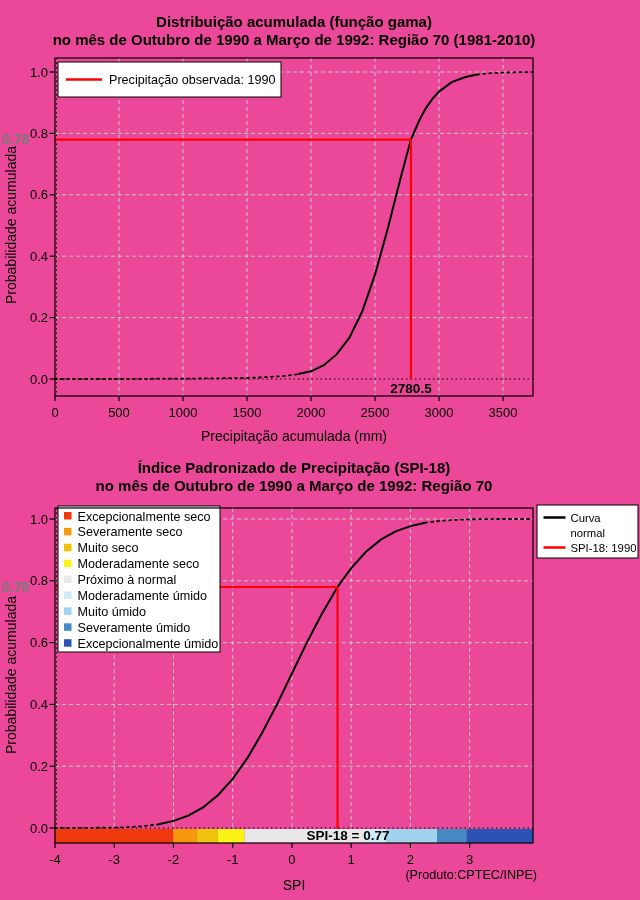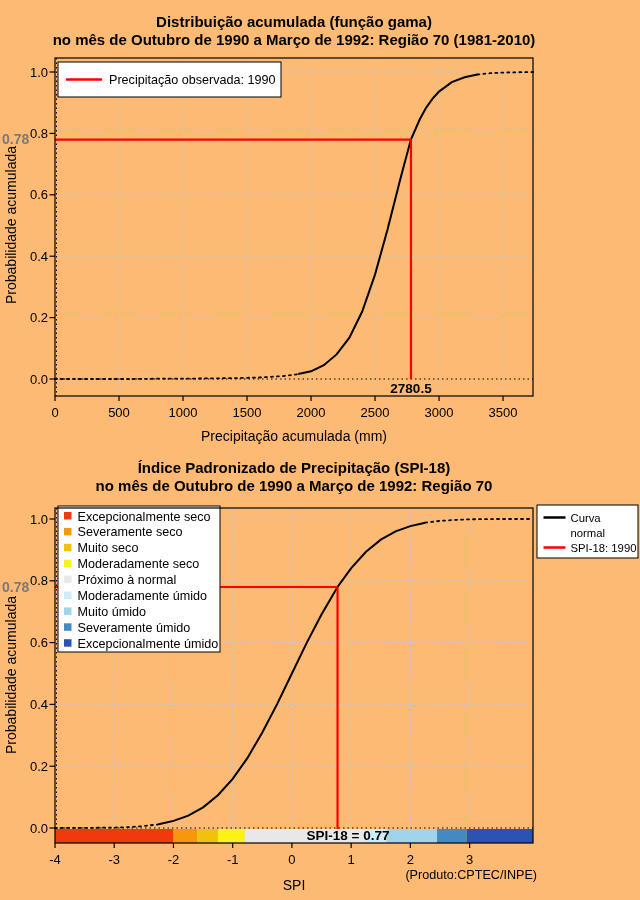--- a/index.html
+++ b/index.html
@@ -1,18 +1,18 @@
 <!DOCTYPE html>
 <html><head>
 <meta charset="utf-8">
 <style>
   html,body{margin:0;padding:0;background:#ffffff;}
   body{width:640px;height:900px;overflow:hidden;
        font-family:"Liberation Sans", sans-serif;}
-  .page{position:relative;width:640px;height:900px;background:#fdba74;}
+  .page{position:relative;width:640px;height:900px;background:#ec4899;}
   svg{display:block;}
   text{fill:#000;}
   .title{font-size:15px;font-weight:bold;}
   .tick-label{font-size:13px;}
   .axis-title{font-size:14px;}
   .annot{font-size:13.5px;font-weight:bold;}
   .gray-annot{font-size:14px;font-weight:bold;fill:#7a7a7a;}
   .legend-text{font-size:12.6px;}
   .legend-text-sm{font-size:11.3px;}
 </style>

